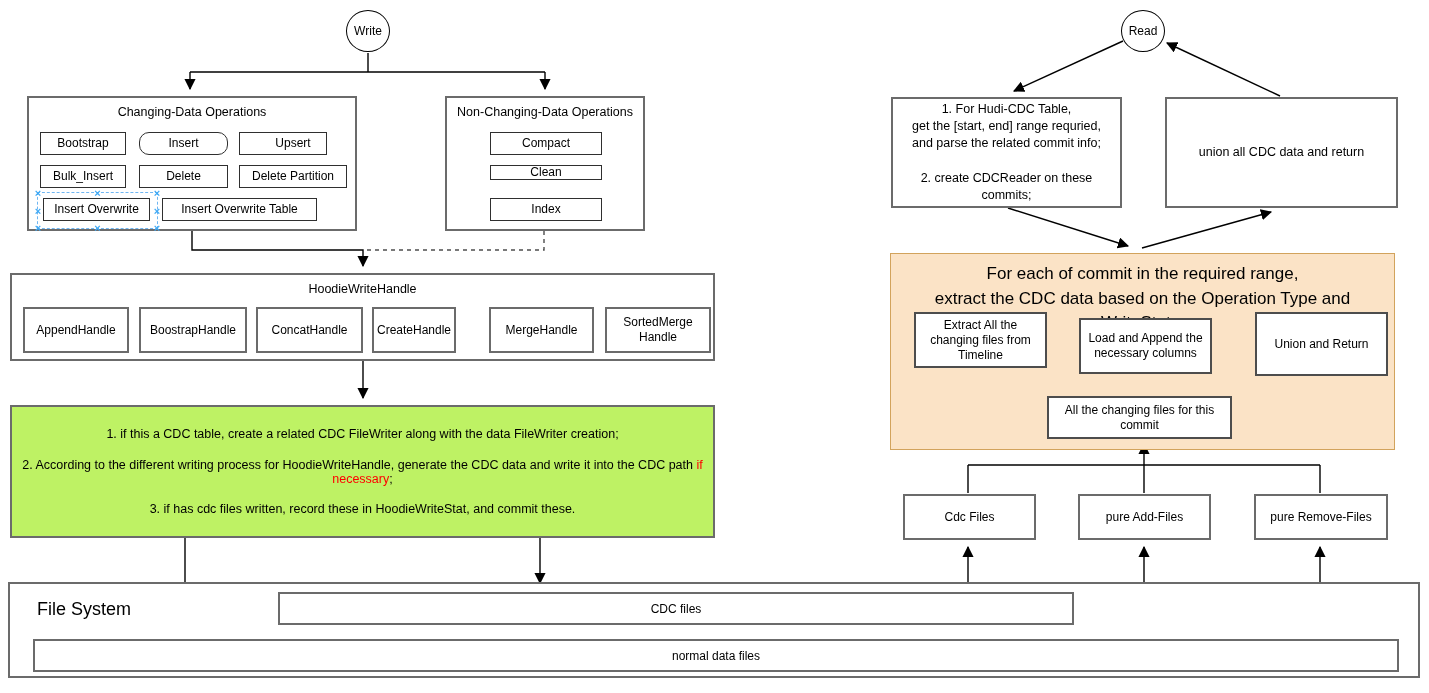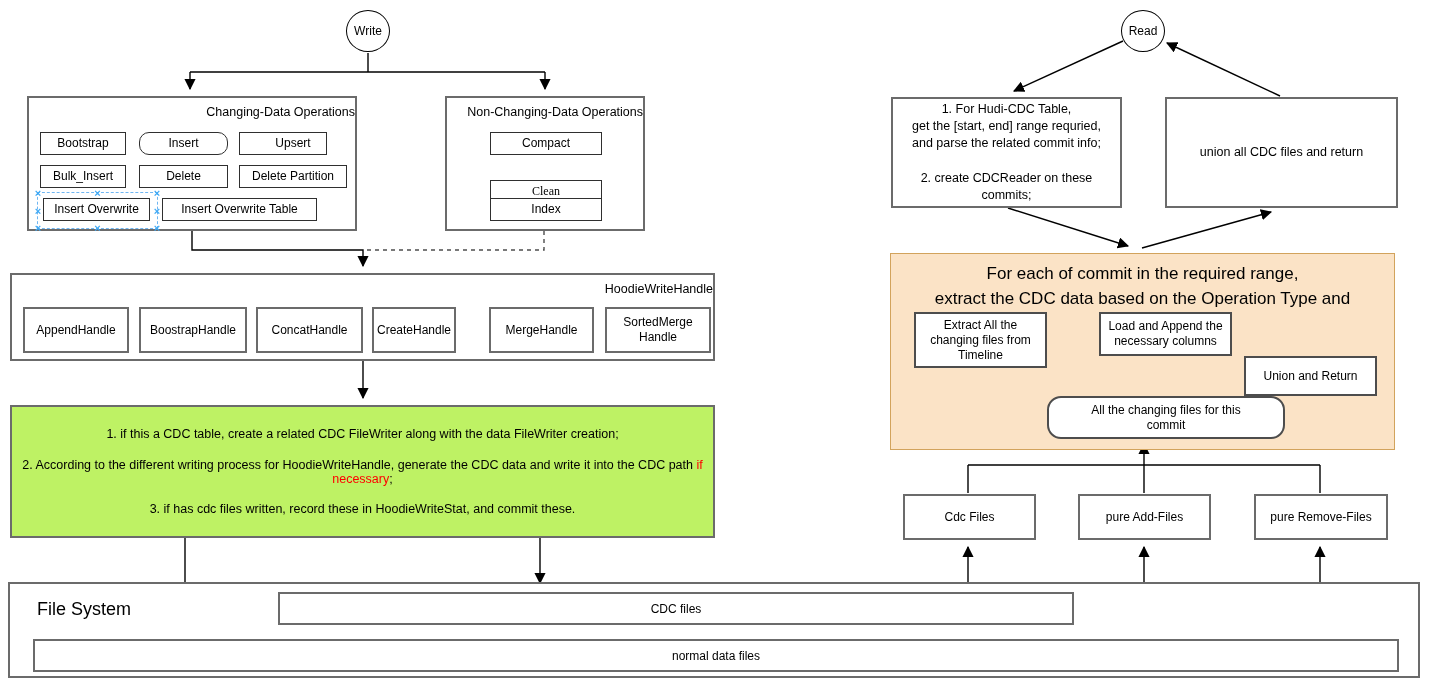--- a/index.html
+++ b/index.html
@@ -16,21 +16,21 @@
   }
   .abs{position:absolute;box-sizing:border-box;}
   .node{
     background:#fff;border:1.5px solid #2f2f2f;display:flex;align-items:center;justify-content:center;
     text-align:center;font-size:12px;line-height:1.25;
   }
   .container{
     background:#fff;border:2px solid var(--gray_border);
   }
   .container-title{
-    position:absolute;top:7px;left:0;width:100%;text-align:right;font-size:12.5px;
+    position:absolute;top:7px;left:0;width:100%;text-align:center;font-size:12.5px;
   }
   .circle{
     background:#fff;border:1.5px solid #000;border-radius:50%;
     display:flex;align-items:center;justify-content:center;font-size:12px;
   }
   .gray-node{border:2px solid var(--gray_border);}
   .dark-node{border:2px solid #4d4d4d;}
   .ml{white-space:pre-line;}
   .textbox{
     background:#bef264;border:2px solid var(--gray_border);
@@ -128,21 +128,21 @@
       <span class="handle" style="left:50%;top:100%;">×</span>
       <span class="handle" style="left:100%;top:100%;">×</span>
     </div>
     <div class="abs node" style="left:14px;top:100px;width:107px;height:23px;">Insert Overwrite</div>
     <div class="abs node" style="left:133px;top:100px;width:155px;height:23px;">Insert Overwrite Table</div>
   </div>
 
   <div class="abs container" style="left:445px;top:96px;width:200px;height:135px;">
     <div class="container-title">Non-Changing-Data Operations</div>
     <div class="abs node" style="left:43px;top:34px;width:112px;height:23px;">Compact</div>
-    <div class="abs node" style="left:43px;top:82px;width:112px;height:23px;font-family:Liberation Serif, serif;">Clean</div>
+    <div class="abs node" style="left:43px;top:67px;width:112px;height:15px;">Clean</div>
     <div class="abs node" style="left:43px;top:100px;width:112px;height:23px;">Index</div>
   </div>
 
   <div class="abs container" style="left:10px;top:273px;width:705px;height:88px;">
     <div class="container-title">HoodieWriteHandle</div>
     <div class="abs node gray-node ml" style="left:11px;top:32px;width:106px;height:46px;">AppendHandle</div>
     <div class="abs node gray-node ml" style="left:127px;top:32px;width:108px;height:46px;">BoostrapHandle</div>
     <div class="abs node gray-node ml" style="left:244px;top:32px;width:107px;height:46px;">ConcatHandle</div>
     <div class="abs node gray-node ml" style="left:360px;top:32px;width:84px;height:46px;">CreateHandle</div>
     <div class="abs node gray-node ml" style="left:477px;top:32px;width:105px;height:46px;">MergeHandle</div>
@@ -160,32 +160,32 @@
     <span>Read</span>
   </div>
 
   <div class="abs node gray-node ml" style="left:891px;top:97px;width:231px;height:111px;font-size:12.5px;line-height:1.38;">1. For Hudi-CDC Table,
 get the [start, end] range requried,
 and parse the related commit info;
 
 2. create CDCReader on these
 commits;</div>
 
-  <div class="abs node gray-node" style="left:1165px;top:97px;width:233px;height:111px;font-size:12.5px;">union all CDC files and return</div>
+  <div class="abs node gray-node" style="left:1165px;top:97px;width:233px;height:111px;font-size:12.5px;">union all CDC data and return</div>
 
   <div class="abs orange" style="left:890px;top:253px;width:505px;height:197px;">
     <div class="orange-title ml">For each of commit in the required range,
 extract the CDC data based on the Operation Type and WriteStats.</div>
     <div class="abs node dark-node ml" style="left:23px;top:58px;width:133px;height:56px;">Extract All the
 changing files from
 Timeline</div>
-    <div class="abs node dark-node ml" style="left:188px;top:58px;width:133px;height:44px;margin-left:20px;">Load and Append the
+    <div class="abs node dark-node ml" style="left:188px;top:64px;width:133px;height:56px;">Load and Append the
 necessary columns</div>
-    <div class="abs node dark-node" style="left:353px;top:58px;width:133px;height:40px;margin-top:44px;">Union and Return</div>
-    <div class="abs node dark-node ml" style="left:156px;top:142px;width:238px;height:43px;border-radius:14px;">All the changing files for this
+    <div class="abs node dark-node" style="left:364px;top:58px;width:133px;height:64px;">Union and Return</div>
+    <div class="abs node dark-node ml" style="left:156px;top:142px;width:185px;height:43px;">All the changing files for this
 commit</div>
   </div>
 
   <div class="abs node gray-node" style="left:903px;top:494px;width:133px;height:46px;">Cdc Files</div>
   <div class="abs node gray-node" style="left:1078px;top:494px;width:133px;height:46px;">pure Add-Files</div>
   <div class="abs node gray-node" style="left:1254px;top:494px;width:134px;height:46px;">pure Remove-Files</div>
 
   <div class="abs container" style="left:8px;top:582px;width:1412px;height:96px;">
     <div class="abs fs-label" style="left:27px;top:15px;">File System</div>
     <div class="abs bar" style="left:268px;top:8px;width:796px;height:33px;">

